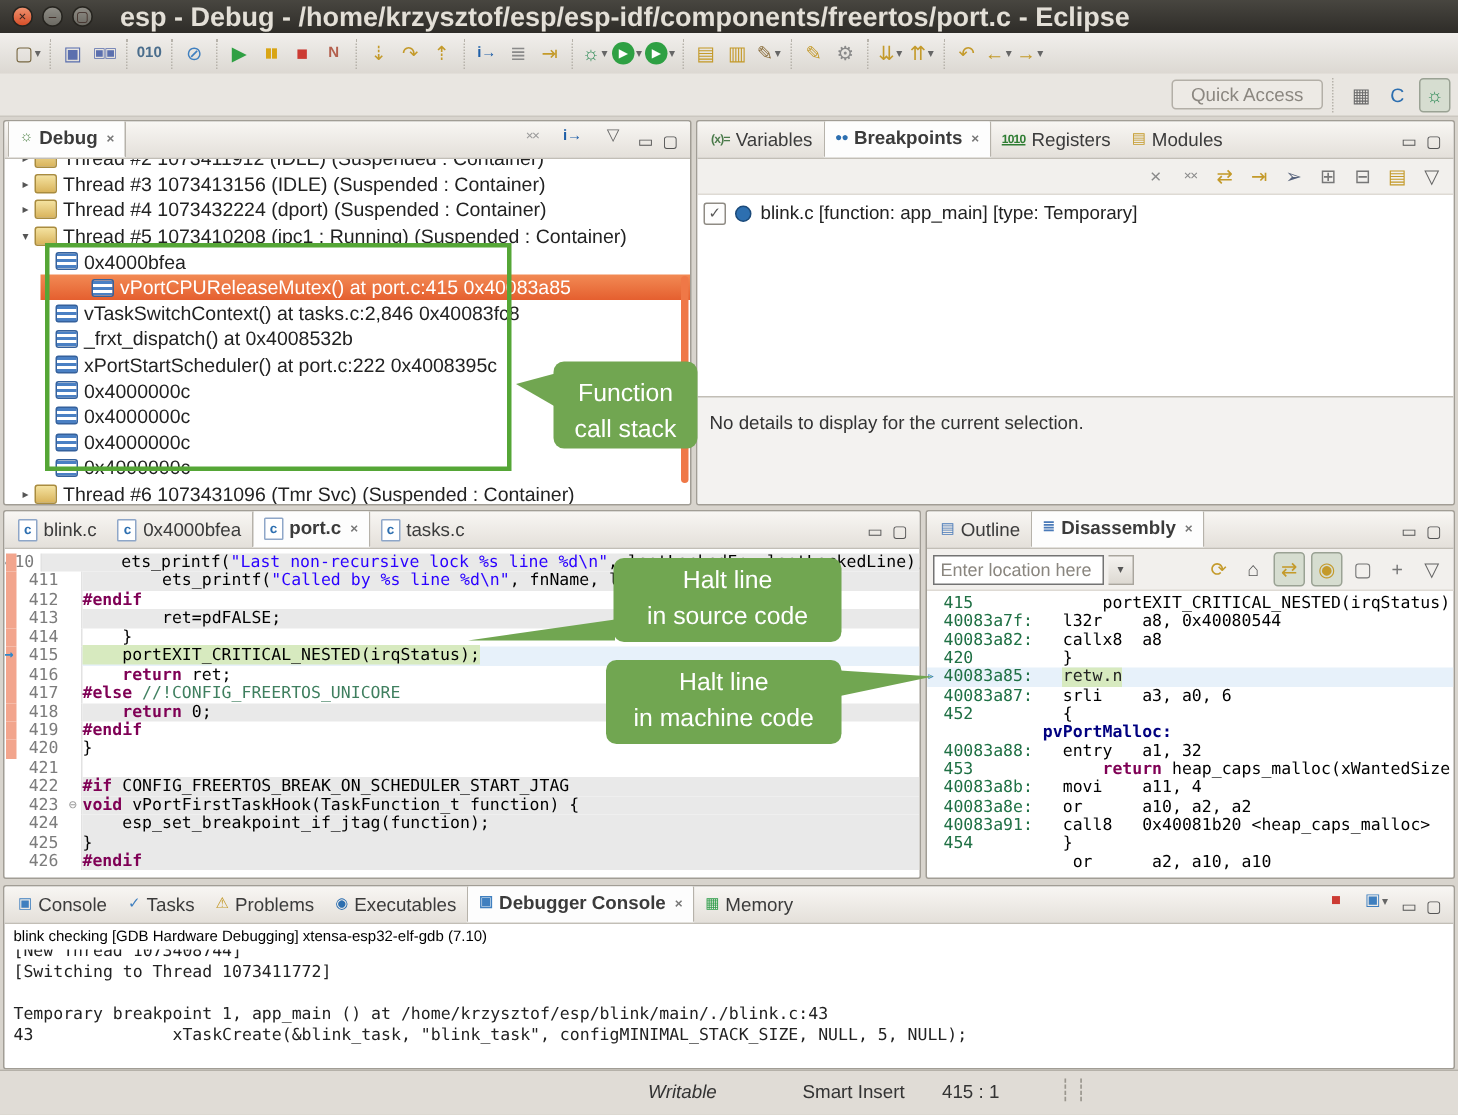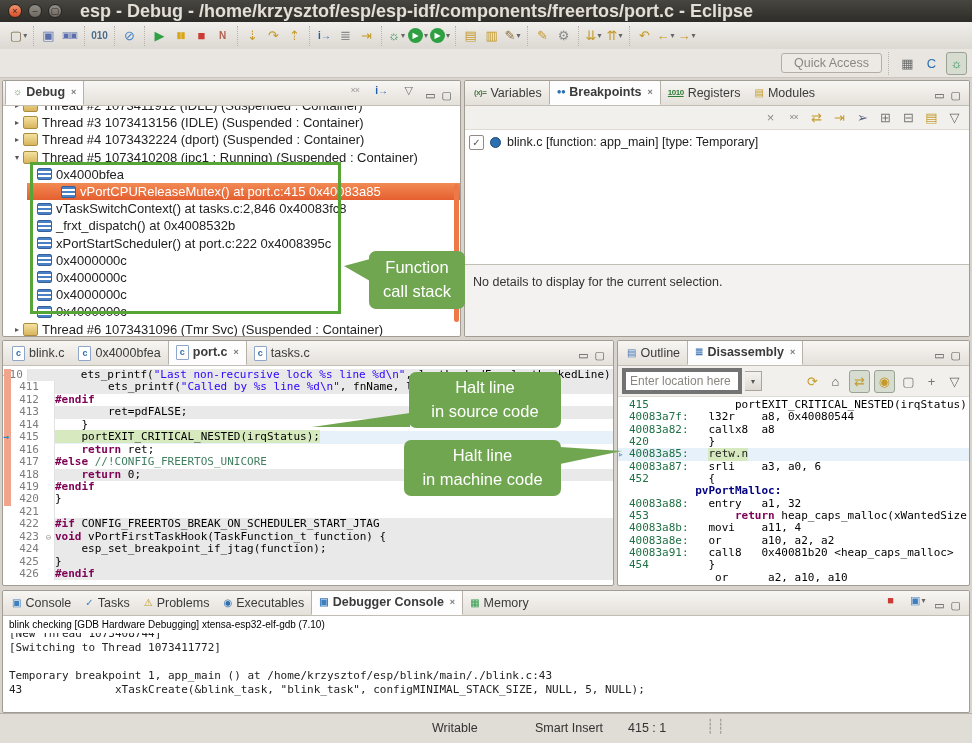--- a/index.html
+++ b/index.html
@@ -72,21 +72,21 @@
   .cl .code.ina{background:#e9e9e9;}
   .cl .code.cur{background:#e7f1fa;}
   .ghl{background:#d7eabf;}
   .s-p{color:#000;}
   .s-kw{color:#7f0055;font-weight:bold;}
   .s-pp{color:#7f0055;font-weight:bold;}
   .s-str{color:#2a00ff;}
   .s-cmt{color:#3f7f5f;}
   
   #disasm-toolbar{display:flex;align-items:center;gap:3px;padding:2px 4px;background:#f2f0ed;border-bottom:1px solid #dedad4;}
-  #loc-input{width:104px;height:18px;border:4px solid #737373;background:#fff;color:#8a8archive0;color:#8a867f;
+  #loc-input{width:104px;height:18px;border:1px solid #737373;background:#fff;color:#8a8archive0;color:#8a867f;
     font-size:12px;padding:0 4px;display:flex;align-items:center;overflow:hidden;white-space:nowrap;}
   #loc-drop{width:16px;height:18px;border:1px solid #a9a59d;border-left:none;background:linear-gradient(#f5f3f0,#ddd9d2);
     display:flex;align-items:center;justify-content:center;font-size:8px;color:#555;}
   #disasm-body{flex:1;overflow:hidden;padding-top:2px;font-family:"DejaVu Sans Mono",monospace;font-size:11px;}
   .dl{height:12.35px;line-height:12.35px;display:flex;white-space:pre;}
   .dl .mark{width:11px;color:#2b7bb9;font-size:9px;}
   .dl.halt{background:#e7f1fa;}
   .s-addr{color:#1f7044;}
   .s-lbl{color:#000080;font-weight:bold;}
   .s-hlg{background:#d7eabf;}
@@ -97,21 +97,21 @@
   .con-line:first-child{margin-top:-6px;}
   
   #statusbar{position:absolute;left:0;top:713px;width:972px;height:30px;background:#e0dcd6;border-top:1px solid #b5b1a9;}
   .sb-item{position:absolute;top:7px;color:#333;}
   #sb-handle{position:absolute;left:706px;top:4px;color:#9a968e;font-size:14px;letter-spacing:2px;}
   
   #overlay{position:absolute;left:0;top:0;width:972px;height:743px;pointer-events:none;z-index:40;}
   #box-callstack{position:absolute;left:30px;top:162px;width:311px;height:152px;border:3px solid #55a636;box-sizing:border-box;}
   .co{position:absolute;background:#71a651;color:#fff;border-radius:7px;display:flex;flex-direction:column;
       align-items:center;justify-content:center;font-size:16.5px;line-height:1.45;}
-  #co-callstack{left:369px;top:251px;width:96px;height:58px;}
+  #co-callstack{left:369px;top:241px;width:96px;height:58px;justify-content:flex-end;}
   #co-callstack::before{content:'';position:absolute;left:-25px;top:8px;border-top:7px solid transparent;
       border-bottom:15px solid transparent;border-right:26px solid #71a651;}
   #co-haltsrc{left:409px;top:372px;width:152px;height:56px;}
   #co-haltsrc::before{content:'';position:absolute;left:-97px;top:41px;border-top:14px solid transparent;
       border-right:98px solid #71a651;}
   #co-haltasm{left:404px;top:440px;width:157px;height:56px;}
   #co-haltasm::after{content:'';position:absolute;right:-61px;top:7px;border-top:4px solid transparent;
       border-bottom:13px solid transparent;border-left:62px solid #71a651;}
 </style>
 </head>
@@ -587,21 +587,21 @@
   <div id="console-lines">
       <div class="con-line">[New Thread 1073408744]</div>
       <div class="con-line">[Switching to Thread 1073411772]</div>
       <div class="con-line"> </div>
       <div class="con-line">Temporary breakpoint 1, app_main () at /home/krzysztof/esp/blink/main/./blink.c:43</div>
       <div class="con-line">43              xTaskCreate(&amp;blink_task, "blink_task", configMINIMAL_STACK_SIZE, NULL, 5, NULL);</div>
     </div>
 </div>
 
 <div id="statusbar">
-  <span class="sb-item" style="left:432px;">Writable</span>
+  <span class="sb-item" style="left:432px;font-style:italic;">Writable</span>
   <span class="sb-item" style="left:535px;">Smart Insert</span>
   <span class="sb-item" style="left:628px;">415 : 1</span>
   <span id="sb-handle">┊┊</span>
 </div>
 
 <div id="overlay">
   <div id="box-callstack"></div>
   <div class="co" id="co-callstack">
     <span>Function</span>
     <span>call stack</span>

